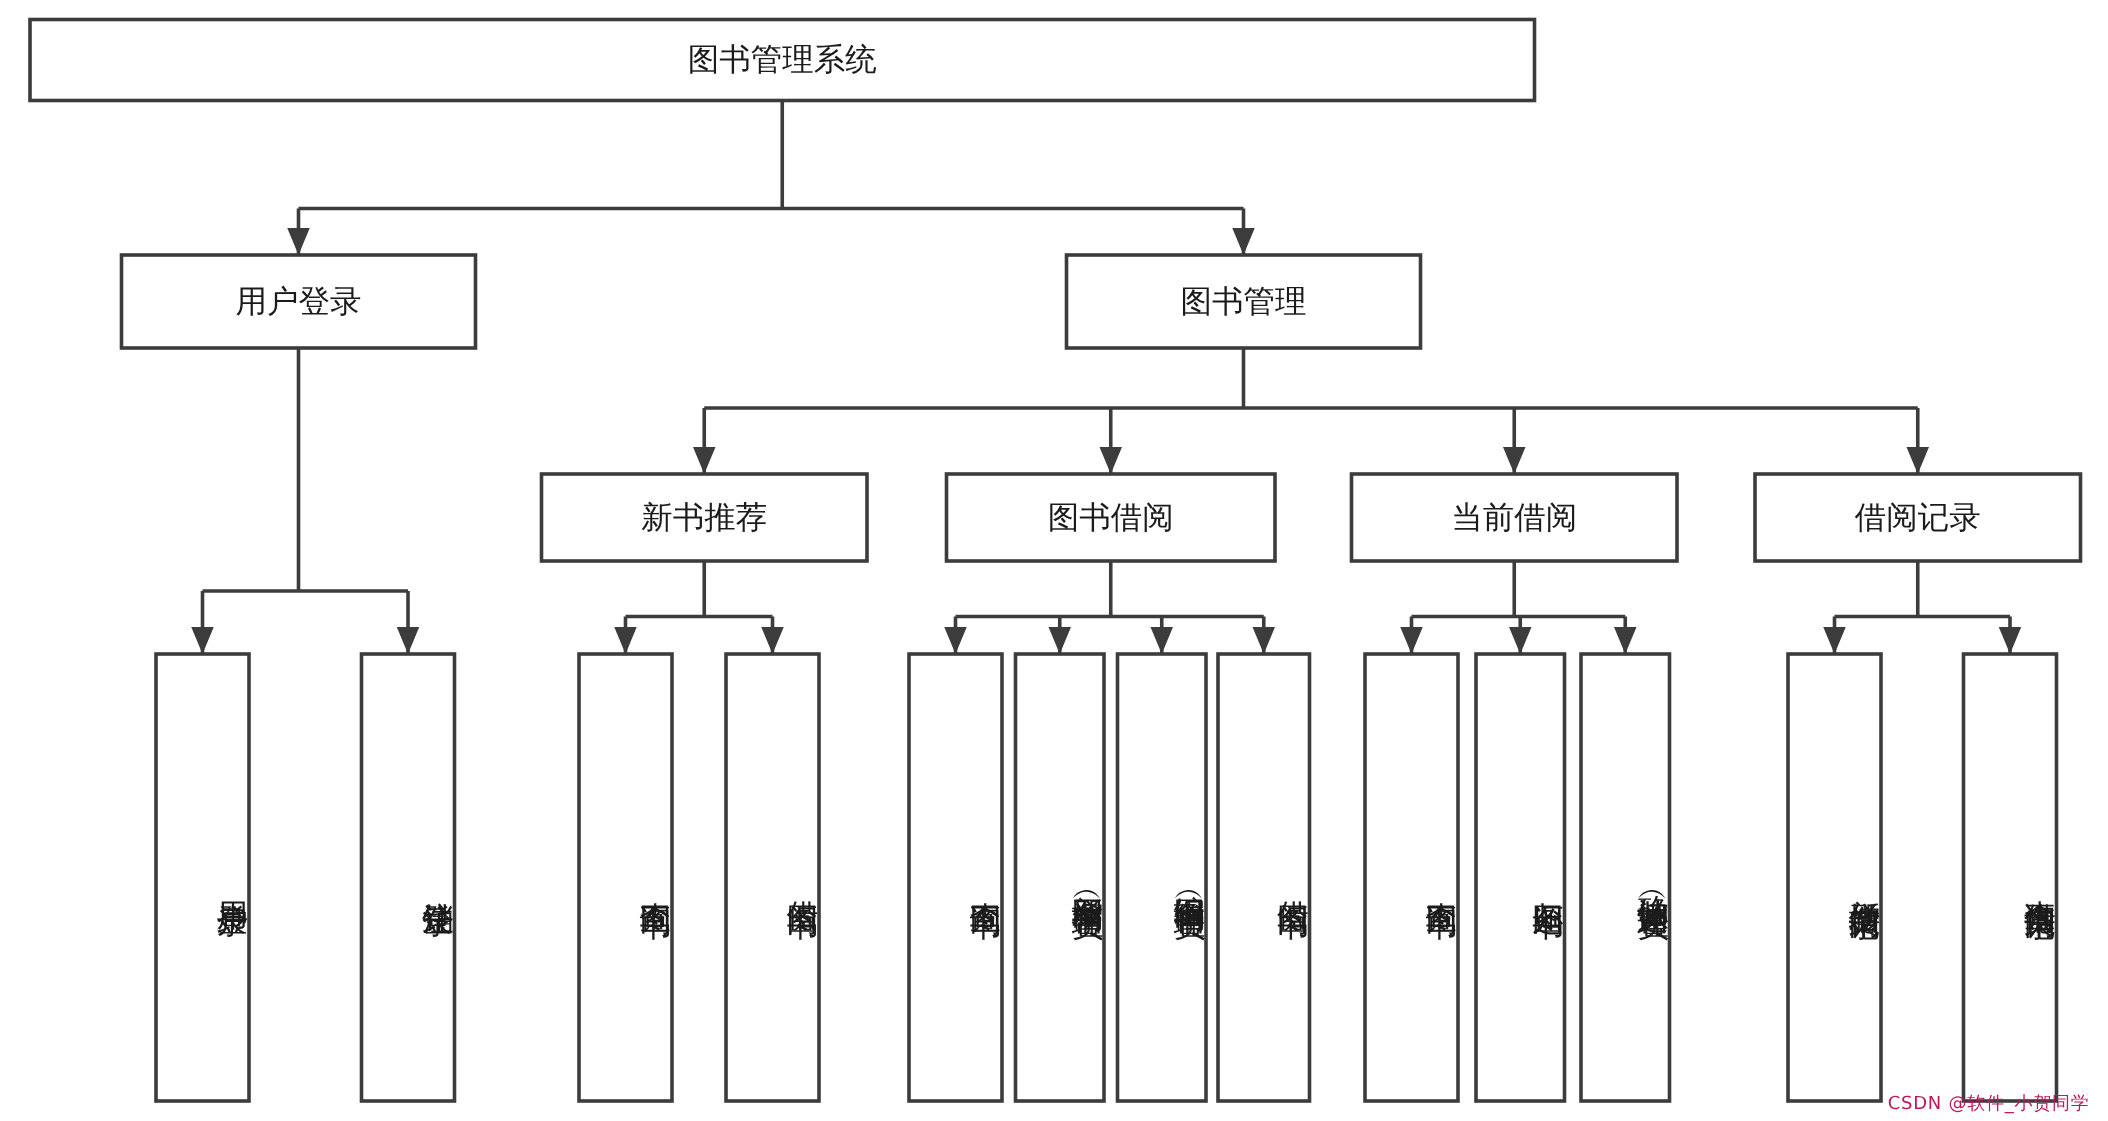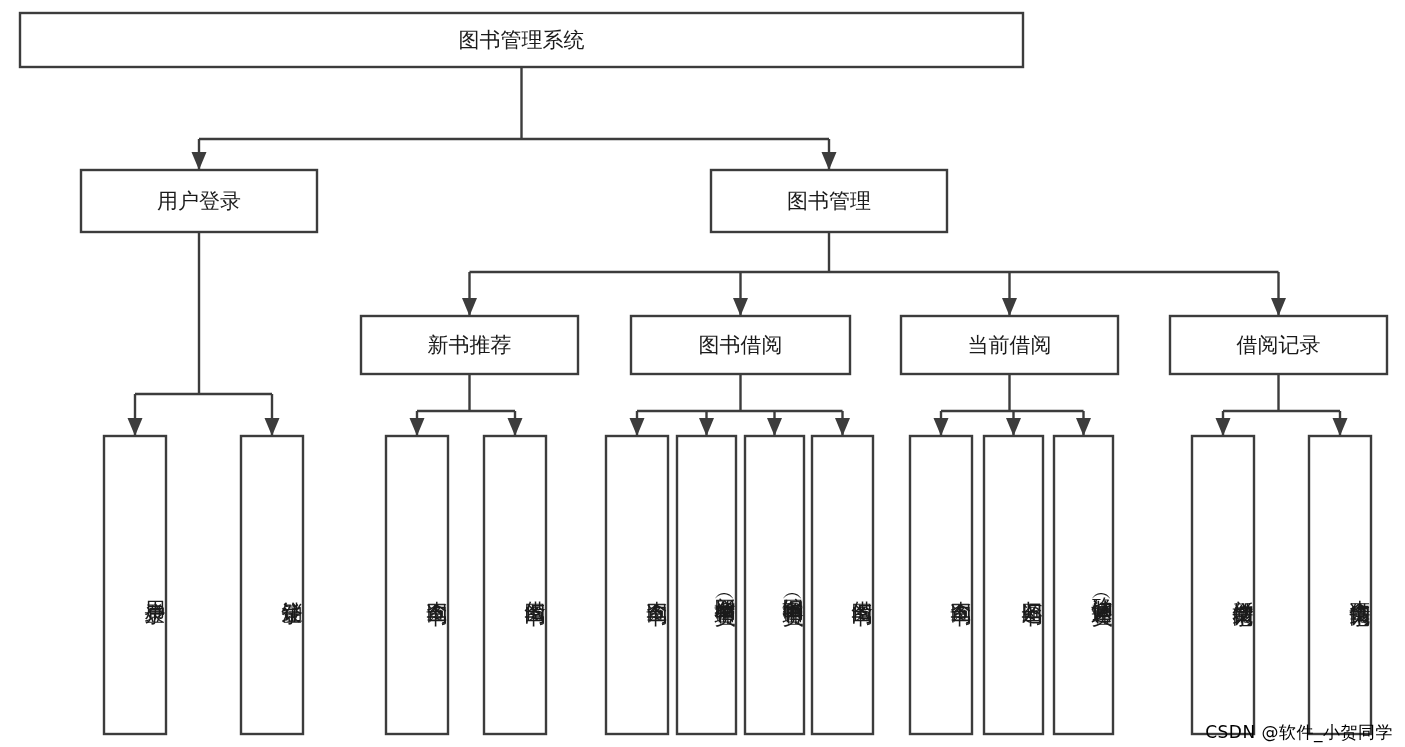--- a/index.html
+++ b/index.html
@@ -63,22 +63,22 @@
     pointer-events: none;
     display: flex;
     align-items: flex-start;
     justify-content: center;
   }
   .watermark {
     position: absolute;
     right: 12px;
     bottom: 3px;
     font-family: "DejaVu Sans", "Liberation Sans", sans-serif;
-    font-size: 17px;
-    color: #000000;
+    font-size: 12px;
+    color: #be185d;
     letter-spacing: 0.5px;
     white-space: nowrap;
   }
 </style>
 </head>
 <body>
 
 <div id="diagram-root">
 
   <svg class="diagram-canvas" viewBox="0 0 1405 747" xmlns="http://www.w3.org/2000/svg">

